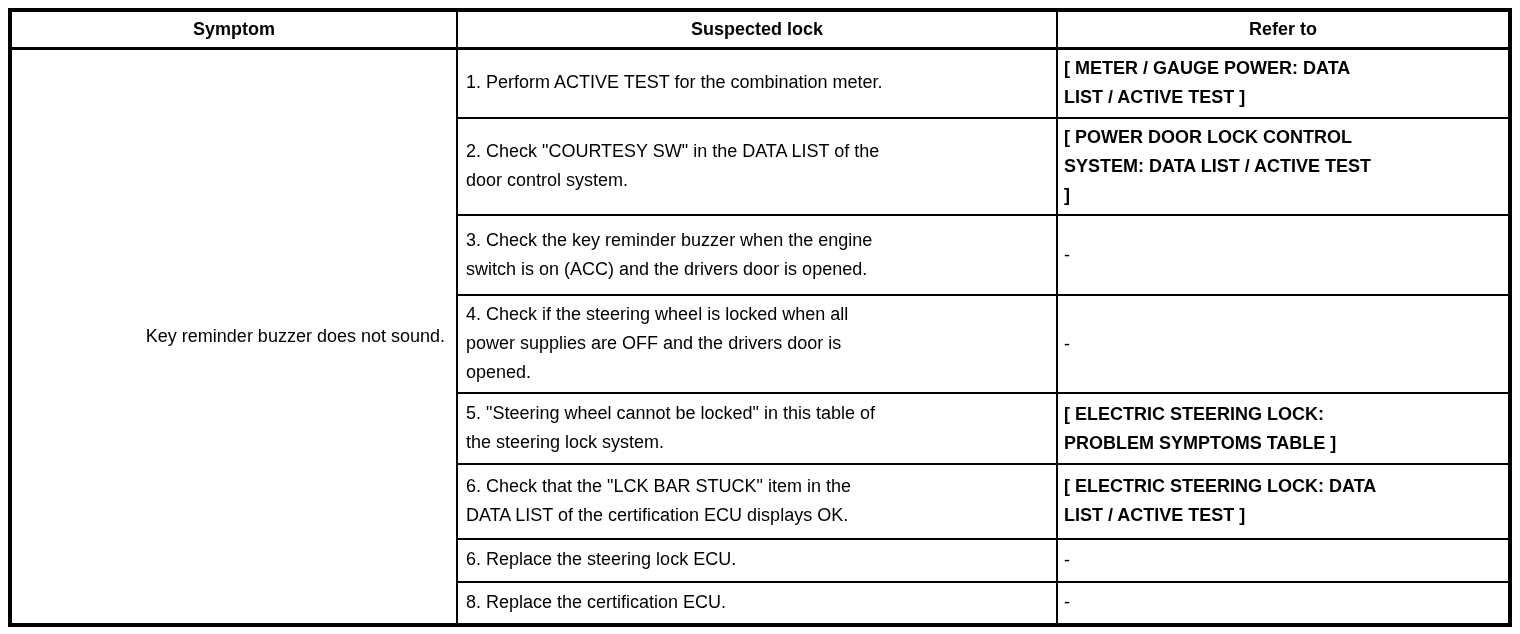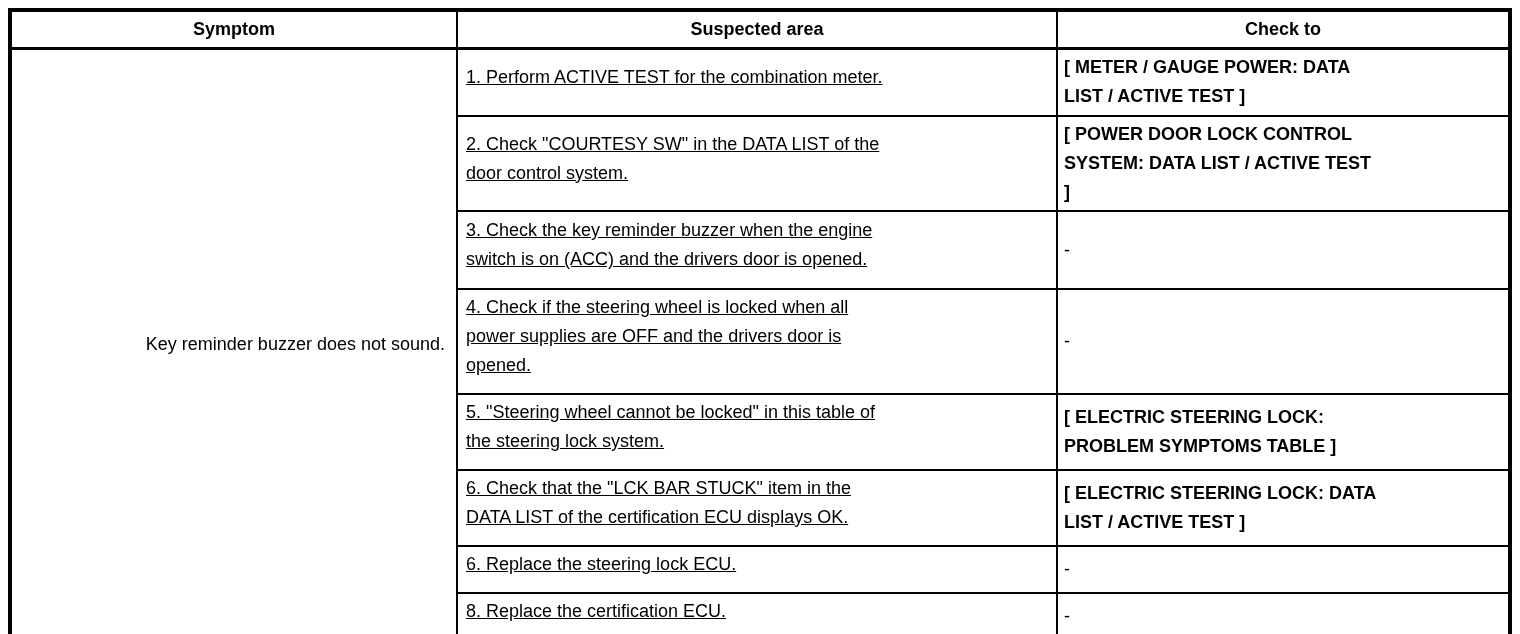--- a/index.html
+++ b/index.html
@@ -44,24 +44,23 @@
     text-align: center;
     border-bottom: 3px solid var(--border-color);
     padding: 2px 4px;
   }
   td.symptom {
     padding: 2px 11px 2px 4px;
     text-align: right;
     line-height: 28px;
   }
   td.suspected {
-    padding: 3px 6px 13px 8px;
+    padding: 3px 6px 4px 8px;
     white-space: pre-line;
     line-height: 29px;
-    text-decoration: underline;
   }
   td.refer {
     padding: 3px 4px 3px 6px;
     white-space: pre-line;
     line-height: 29px;
   }
   td.refer.ref-link { font-weight: bold; }
   tr.row-1 { height: 68px; }
   tr.row-2 { height: 93px; }
   tr.row-3 { height: 78px; }
@@ -77,22 +76,22 @@
 <div class="canvas">
   <table class="symptom-table">
     <colgroup>
       <col style="width:447px">
       <col style="width:600px">
       <col style="width:453px">
     </colgroup>
     <thead>
       <tr>
         <th>Symptom</th>
-        <th>Suspected area</th>
-        <th>Check to</th>
+        <th>Suspected lock</th>
+        <th>Refer to</th>
       </tr>
     </thead>
     <tbody id="table-body">
         <tr class="body-row row-1">
           <td class="symptom" rowspan="8">Key reminder buzzer does not sound.</td>
     <td class="suspected">1. Perform ACTIVE TEST for the combination meter.</td>
     <td class="refer ref-link">[ METER / GAUGE POWER: DATA
 LIST / ACTIVE TEST ]</td>
   </tr>
         <tr class="body-row row-2">

